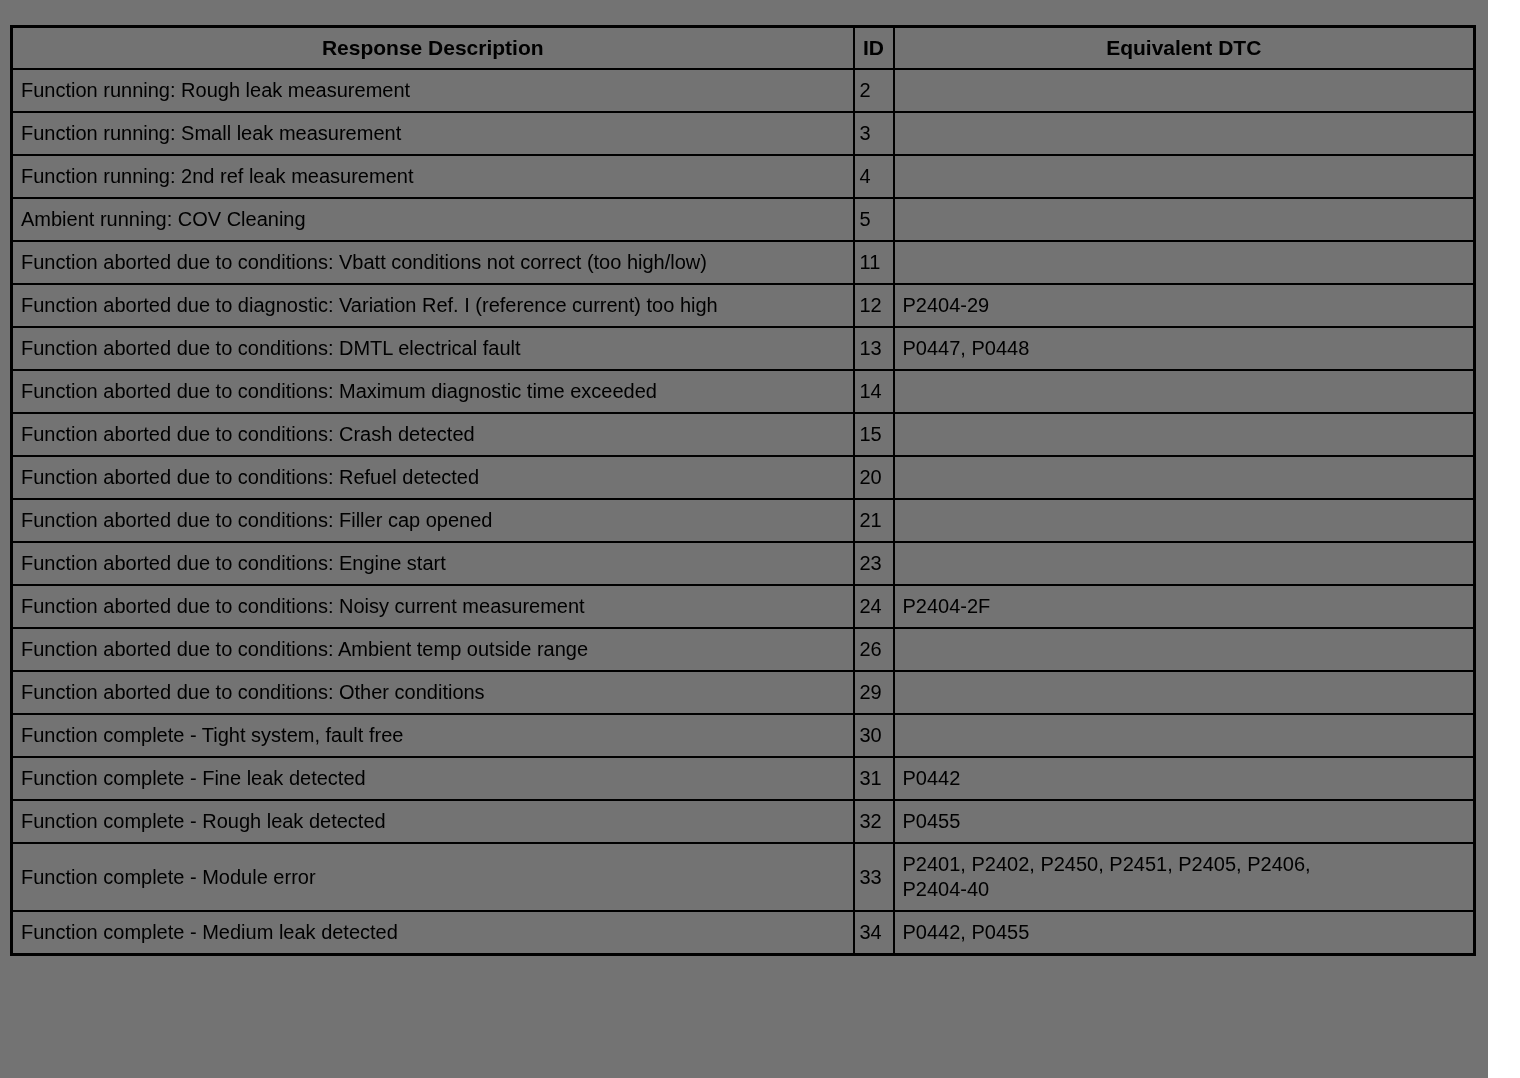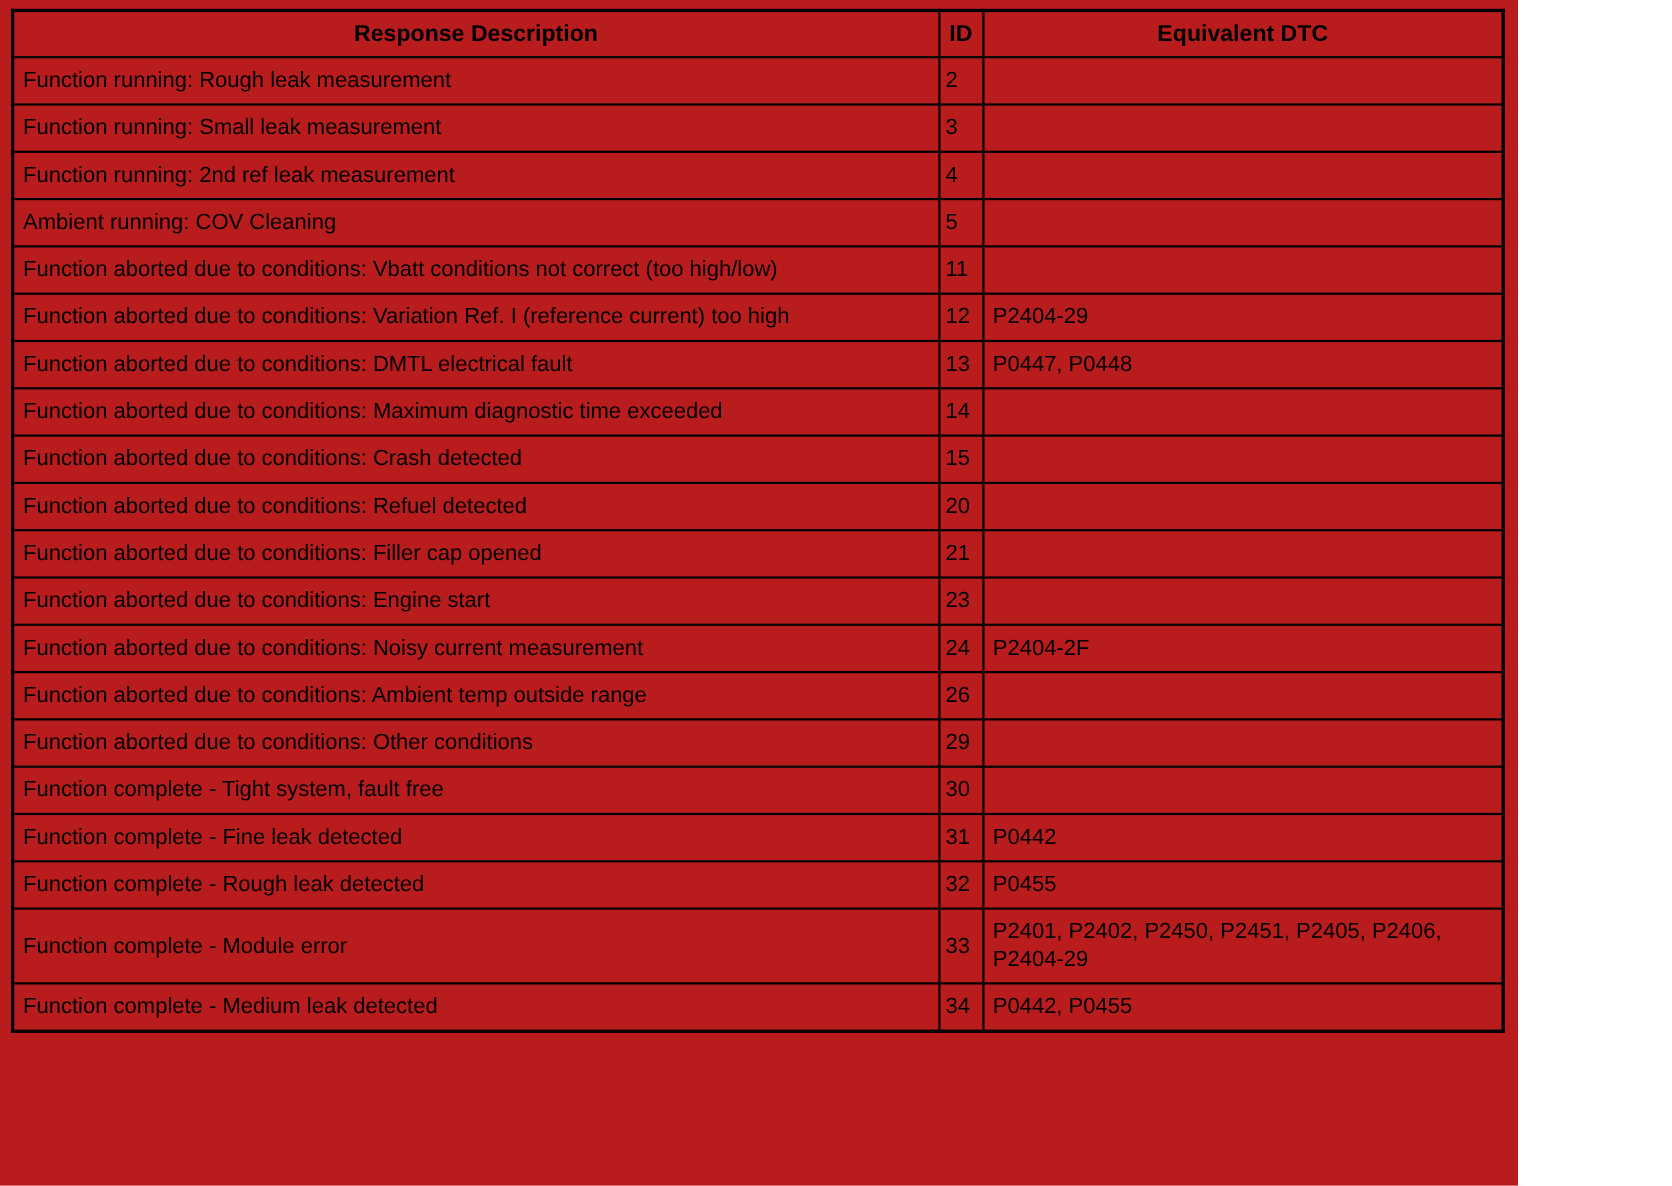--- a/index.html
+++ b/index.html
@@ -7,24 +7,24 @@
     padding: 0;
     background: #ffffff;
   }
   body {
     width: 1520px;
     font-family: "Liberation Sans", sans-serif;
     color: #000000;
   }
   .page {
     box-sizing: border-box;
-    width: 1380px;
+    width: 1488px;
     min-height: 1078px;
-    padding: 8px 12px 10px 10px;
-    background: #b91c1c;
+    padding: 25px 12px 10px 10px;
+    background: #737373;
   }
   table.dtc-table {
     border-collapse: collapse;
     width: 100%;
     table-layout: fixed;
     border: 3px solid #000000;
   }
   .dtc-table th,
   .dtc-table td {
     border: 2px solid #000000;
@@ -89,21 +89,21 @@
           <td class="description-cell">Ambient running: COV Cleaning</td>
           <td class="id-cell">5</td>
           <td class="dtc-cell"></td>
         </tr>
         <tr>
           <td class="description-cell">Function aborted due to conditions: Vbatt conditions not correct (too high/low)</td>
           <td class="id-cell">11</td>
           <td class="dtc-cell"></td>
         </tr>
         <tr>
-          <td class="description-cell">Function aborted due to conditions: Variation Ref. I (reference current) too high</td>
+          <td class="description-cell">Function aborted due to diagnostic: Variation Ref. I (reference current) too high</td>
           <td class="id-cell">12</td>
           <td class="dtc-cell">P2404-29</td>
         </tr>
         <tr>
           <td class="description-cell">Function aborted due to conditions: DMTL electrical fault</td>
           <td class="id-cell">13</td>
           <td class="dtc-cell">P0447, P0448</td>
         </tr>
         <tr>
           <td class="description-cell">Function aborted due to conditions: Maximum diagnostic time exceeded</td>
@@ -157,21 +157,21 @@
         </tr>
         <tr>
           <td class="description-cell">Function complete - Rough leak detected</td>
           <td class="id-cell">32</td>
           <td class="dtc-cell">P0455</td>
         </tr>
         <tr>
           <td class="description-cell">Function complete - Module error</td>
           <td class="id-cell">33</td>
           <td class="dtc-cell">P2401, P2402, P2450, P2451, P2405, P2406,
-P2404-29</td>
+P2404-40</td>
         </tr>
         <tr>
           <td class="description-cell">Function complete - Medium leak detected</td>
           <td class="id-cell">34</td>
           <td class="dtc-cell">P0442, P0455</td>
         </tr>
       </tbody>
   </table>
 </div>
 

